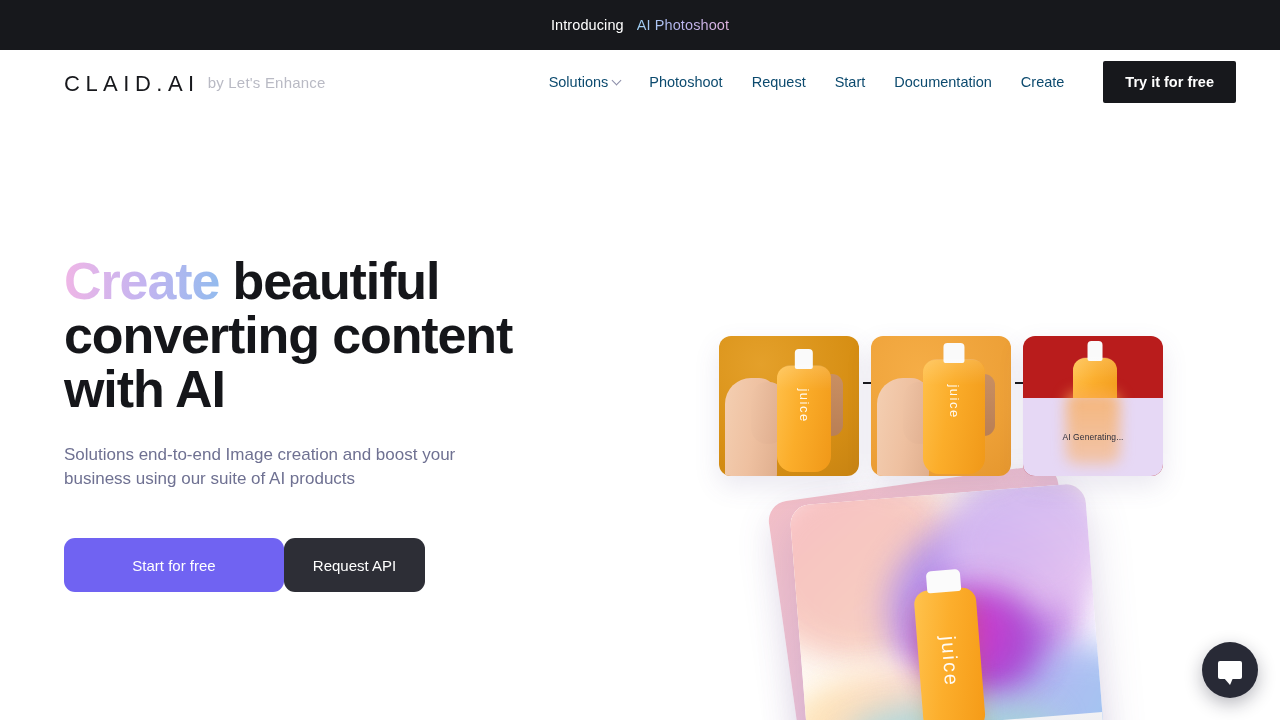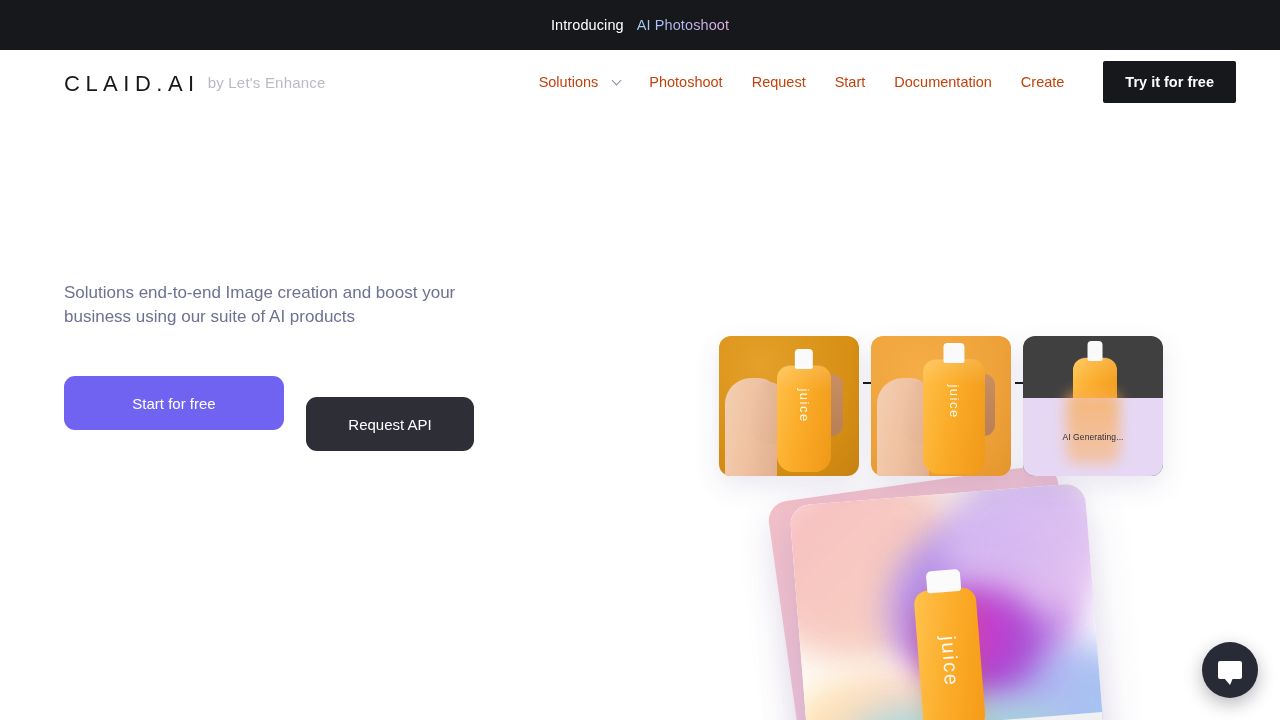--- a/index.html
+++ b/index.html
@@ -60,26 +60,26 @@
     white-space: nowrap;
   }
   .nav {
     margin-left: auto;
     display: flex;
     align-items: center;
     gap: 29px;
   }
   .nav-link {
     font-size: 14.5px;
-    color: #c2410c;
+    color: #0c4a6e;
     white-space: nowrap;
     cursor: pointer;
     display: flex;
     align-items: center;
-    gap: 15px;
+    gap: 5px;
   }
   .chev {
     display: inline-block;
     width: 7px; height: 7px;
     border-right: 1.4px solid #8b8da8;
     border-bottom: 1.4px solid #8b8da8;
     transform: translateY(-2px) rotate(45deg);
   }
   .cta-dark {
     margin-left: 10px;
@@ -116,51 +116,51 @@
     background-clip: text;
     color: transparent;
   }
   .subhead {
     margin-top: 27px;
     font-size: 17px;
     line-height: 1.42;
     color: #6f7192;
     max-width: 430px;
   }
-  .btn-row { margin-top: 47px; display: flex; gap: 22px; }
+  .btn-row { margin-top: 47px; display: flex; }
   .btn {
     border: none;
     border-radius: 11px;
     font-size: 15px;
     font-weight: 500;
     cursor: pointer;
     height: 54px;
     display: inline-flex;
     align-items: center;
     justify-content: center;
     color: #fff;
   }
   .btn-primary { background: #7063f2; width: 220px; }
-  .btn-secondary { background: #2d2e36; width: 168px; margin-top: 21px; }
+  .btn-secondary { background: #2d2e36; width: 141px; }
 
   
   .visual { position: absolute; left: 640px; top: 0; width: 640px; height: 606px; }
 
   .cardrow { position: absolute; left: 79px; top: 222px; }
 
   .shot {
     position: absolute;
     width: 140px; height: 140px;
     border-radius: 12px;
     overflow: hidden;
     box-shadow: 0 10px 26px rgba(90,80,140,.13);
   }
   .shot.s1 { left: 0; }
   .shot.s2 { left: 152px; }
-  .shot.s3 { left: 304px; background: #404040; }
+  .shot.s3 { left: 304px; background: #b91c1c; }
 
   .bg-orange-dark { position: absolute; inset: 0; background: radial-gradient(120% 120% at 30% 20%, #e4a02a 0%, #d78f14 55%, #c17f12 100%); }
   .bg-orange-light { position: absolute; inset: 0; background: radial-gradient(120% 120% at 35% 25%, #f5ad46 0%, #eda037 55%, #e09128 100%); }
 
   
   .hand {
     position: absolute;
     left: 6px; bottom: -6px;
     width: 52px; height: 104px;
     background: linear-gradient(100deg, #f4cfb2 0%, #eec0a0 55%, #dfae8e 100%);
@@ -404,20 +404,23 @@
     <a class="nav-link">
       <span>Create</span>
     </a>
     <button class="cta-dark">Try it for free</button>
   </nav>
 </header>
 
 <section class="hero">
 
   <div class="hero-copy">
+    <h1 class="headline">
+      <span class="word-grad">Create</span><span> beautiful converting content with AI</span>
+    </h1>
     <p class="subhead">Solutions end-to-end Image creation and boost your business using our suite of AI products</p>
     <div class="btn-row">
       <button class="btn btn-primary">Start for free</button>
       <button class="btn btn-secondary">Request API</button>
     </div>
   </div>
 
   <div class="visual">
 
     <div class="bigshot-back"></div>

